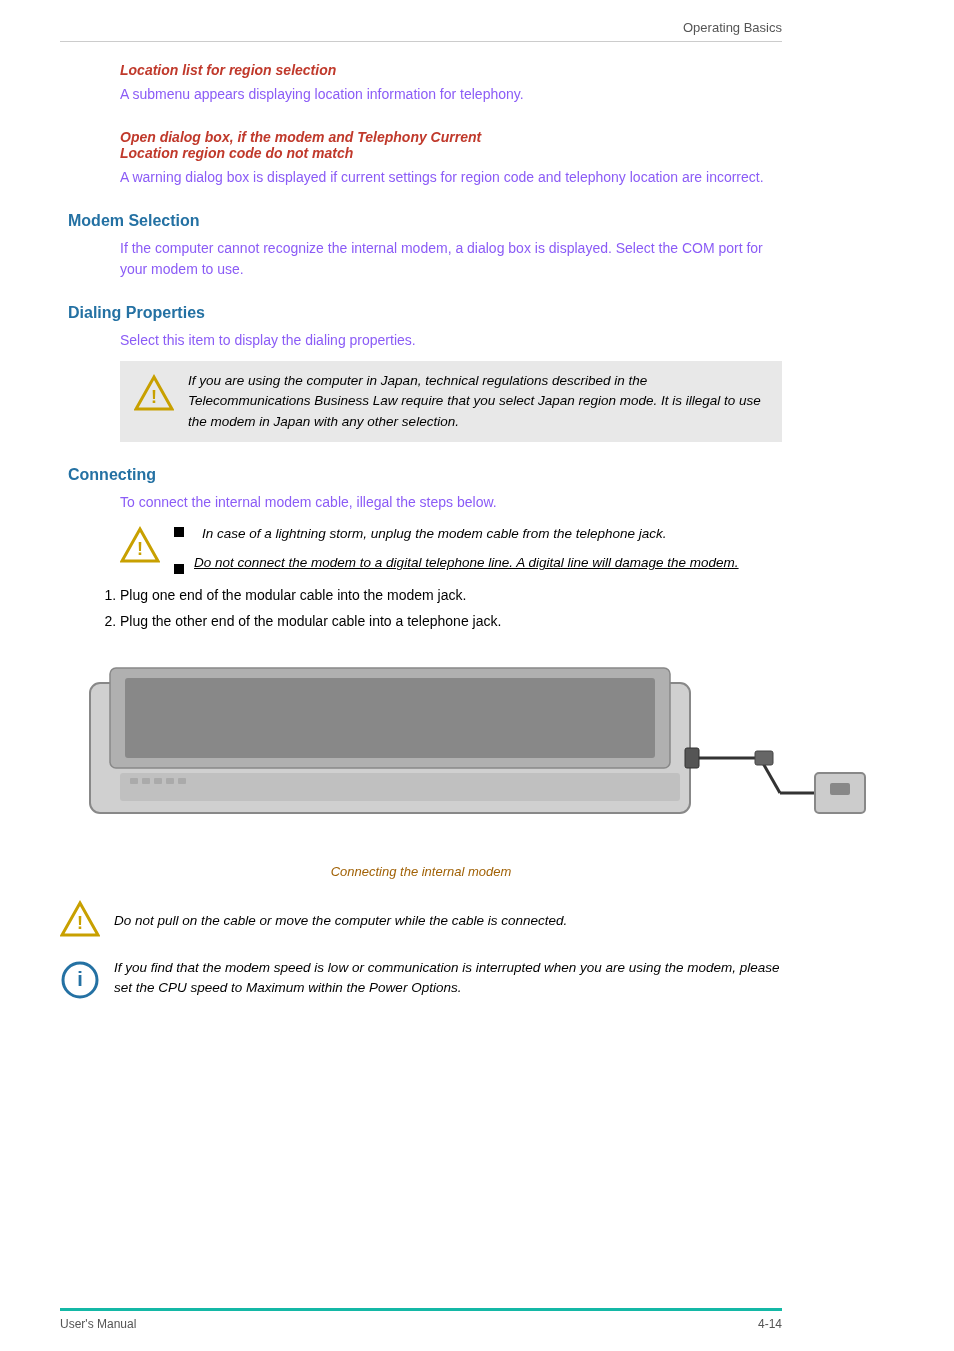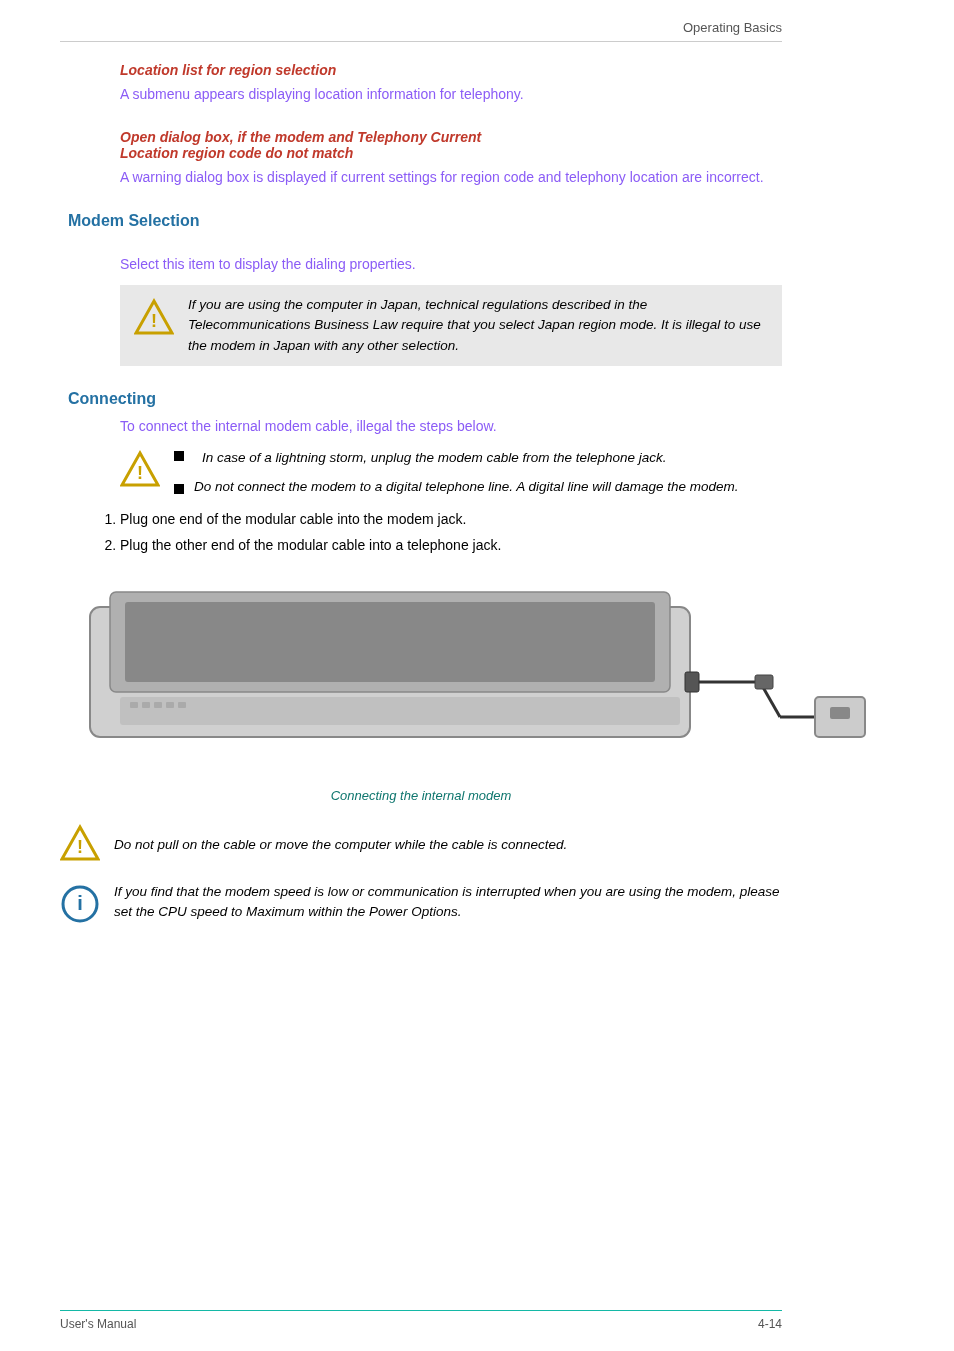--- a/index.html
+++ b/index.html
@@ -116,33 +116,33 @@
     }
 
     .diagram-container {
       margin: 20px auto;
       text-align: center;
     }
 
     .diagram-caption {
       font-size: 13px;
       font-style: italic;
-      color: #0f766e;
+      color: #a16207;
       text-align: center;
       margin-top: 8px;
     }
 
     .footer-section {
       position: absolute;
       bottom: 20px;
       left: 60px;
       right: 60px;
       display: flex;
       justify-content: space-between;
-      border-top: 1px solid #14b8a6;
+      border-top: 3px solid #14b8a6;
       padding-top: 6px;
     }
 
     .footer-left {
       font-size: 12px;
       color: #555;
     }
 
     .footer-right {
       font-size: 12px;
@@ -167,23 +167,27 @@
 
   <div class="section-block">
     <div class="indented">
       <div class="section-heading-italic">Open dialog box, if the modem and Telephony Current<br>Location region code do not match</div>
       <div class="body-text">A warning dialog box is displayed if current settings for region code and telephony location are incorrect.</div>
     </div>
   </div>
 
   <div class="section-block">
     <div class="section-heading-bold">Modem Selection</div>
-  </div>
-
-  <div class="section-block">
+    <div class="indented">
+      <div class="body-text">If the computer cannot recognize the internal modem, a dialog box is displayed. Select the COM port for your modem to use.</div>
+    </div>
+  </div>
+
+  <div class="section-block">
+    <div class="section-heading-bold">Dialing Properties</div>
     <div class="indented">
       <div class="body-text">Select this item to display the dialing properties.</div>
     </div>
     <div class="warning-box">
       <div class="warning-icon">
         <svg width="40" height="40" viewBox="0 0 40 40">
           <polygon points="20,4 38,36 2,36" fill="none" stroke="#c8a000" stroke-width="3"></polygon>
           <text x="20" y="30" text-anchor="middle" font-size="18" font-weight="bold" fill="#c8a000">!</text>
         </svg>
       </div>
@@ -202,21 +206,21 @@
         <svg width="40" height="40" viewBox="0 0 40 40">
           <polygon points="20,4 38,36 2,36" fill="none" stroke="#c8a000" stroke-width="3"></polygon>
           <text x="20" y="30" text-anchor="middle" font-size="18" font-weight="bold" fill="#c8a000">!</text>
         </svg>
       </div>
       <div>
         <div style="display:flex; align-items:flex-start; margin-bottom:8px;gap:8px;">
           <span class="bullet-square"></span>
           <span class="bullet-list">In case of a lightning storm, unplug the modem cable from the telephone jack.</span>
         </div>
-        <div style="display:flex; align-items:center;">
+        <div style="display:flex; align-items:flex-end;text-decoration:underline;">
           <span class="bullet-square"></span>
           <span class="bullet-list">Do not connect the modem to a digital telephone line. A digital line will damage the modem.</span>
         </div>
       </div>
     </div>
 
     <ol class="numbered-list">
       <li><span>Plug one end of the modular cable into the modem jack.</span></li>
       <li><span>Plug the other end of the modular cable into a telephone jack.</span></li>
     </ol>

